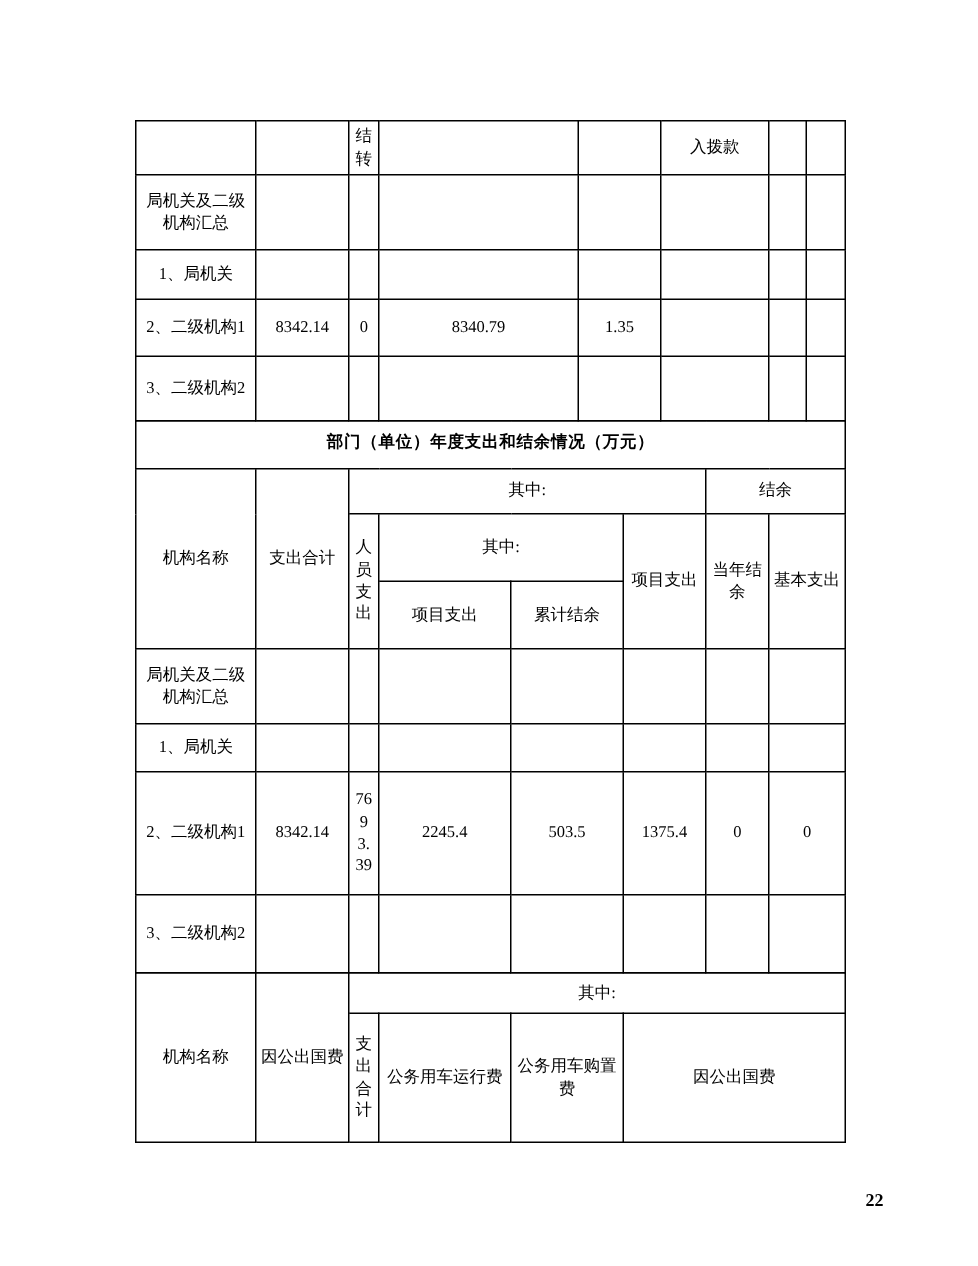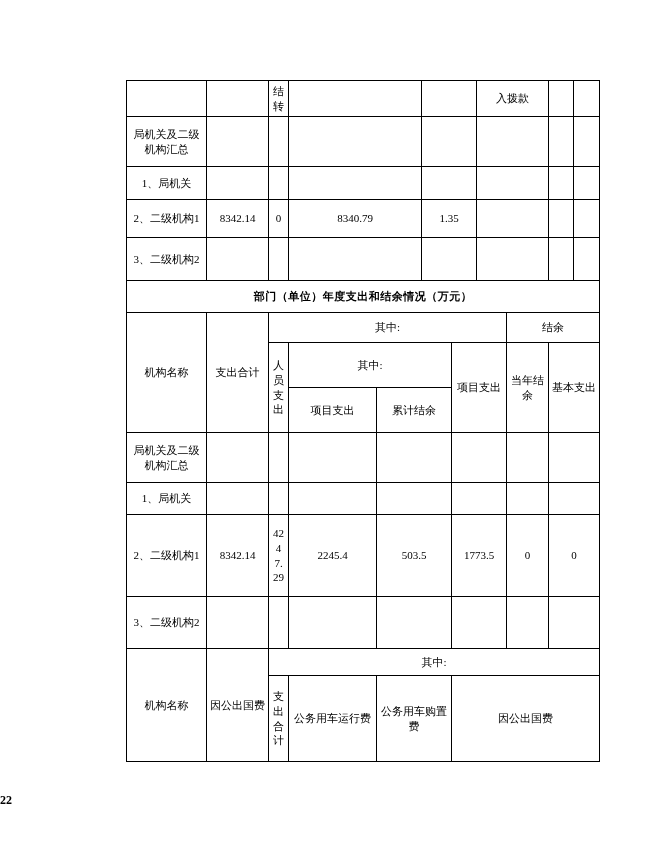--- a/index.html
+++ b/index.html
@@ -3,42 +3,42 @@
 <meta charset="utf-8">
 <style>
   * { margin:0; padding:0; box-sizing:border-box; }
   html,body { background:#ffffff; }
   body {
     width:652px; height:844px;
     font-family:"Liberation Serif","DejaVu Serif",serif;
     color:#000;
   }
   .sheet { position:relative; width:652px; height:844px; background:#fff; overflow:hidden; }
-  .content { position:absolute; left:90px; top:80px; width:473px;margin-left:36px; }
+  .content { position:absolute; left:90px; top:80px; width:473px; }
   table.grid {
     border-collapse:collapse; table-layout:fixed; width:473px;
     margin-top:-1px;
   }
   table.grid.first { margin-top:0; }
   table.grid td {
     border:1px solid #000;
     font-size:11px; line-height:1.35;
     text-align:center; vertical-align:middle;
     padding:2px 3px; overflow:hidden;
     word-wrap:break-word;
   }
   td.label { text-align:left; padding-left:5px; }
   td.vtext { padding:2px 1px; word-break:break-all; line-height:1.3; }
-  td.title-cell { font-weight:bold; font-size:12px; text-align:center; letter-spacing:0.5px; }
+  td.title-cell { font-weight:bold; font-size:12px; text-align:center; letter-spacing:0.5px;font-family:Liberation Mono, monospace; }
   tr.h27{height:27px} tr.h30{height:30px} tr.h32{height:32px} tr.h33{height:33px}
   tr.h36{height:36px} tr.h38{height:38px} tr.h43{height:43px} tr.h45{height:45px}
   tr.h50{height:50px} tr.h52{height:52px} tr.h82{height:82px} tr.h86{height:86px}
   .pagenum {
     position:absolute; top:793px; left:0; width:589px;
-    text-align:left; font-weight:bold; font-size:12px;font-family:Liberation Serif, serif;
+    text-align:right; font-weight:bold; font-size:12px;font-family:Liberation Serif, serif;
   }
 </style>
 </head>
 <body>
 
 <div class="sheet">
   <div class="content">
 
     <table class="grid first">
       <colgroup>
@@ -153,24 +153,24 @@
           <td></td>
           <td></td>
           <td></td>
           <td></td>
           <td></td>
           <td></td>
         </tr>
         <tr class="h82">
           <td class="label">2、二级机构1</td>
           <td>8342.14</td>
-          <td class="vtext">4247.29</td>
+          <td class="vtext">7693.39</td>
           <td>2245.4</td>
           <td>503.5</td>
-          <td>1773.5</td>
+          <td>1375.4</td>
           <td>0</td>
           <td>0</td>
         </tr>
         <tr class="h52">
           <td class="label">3、二级机构2</td>
           <td></td>
           <td></td>
           <td></td>
           <td></td>
           <td></td>

